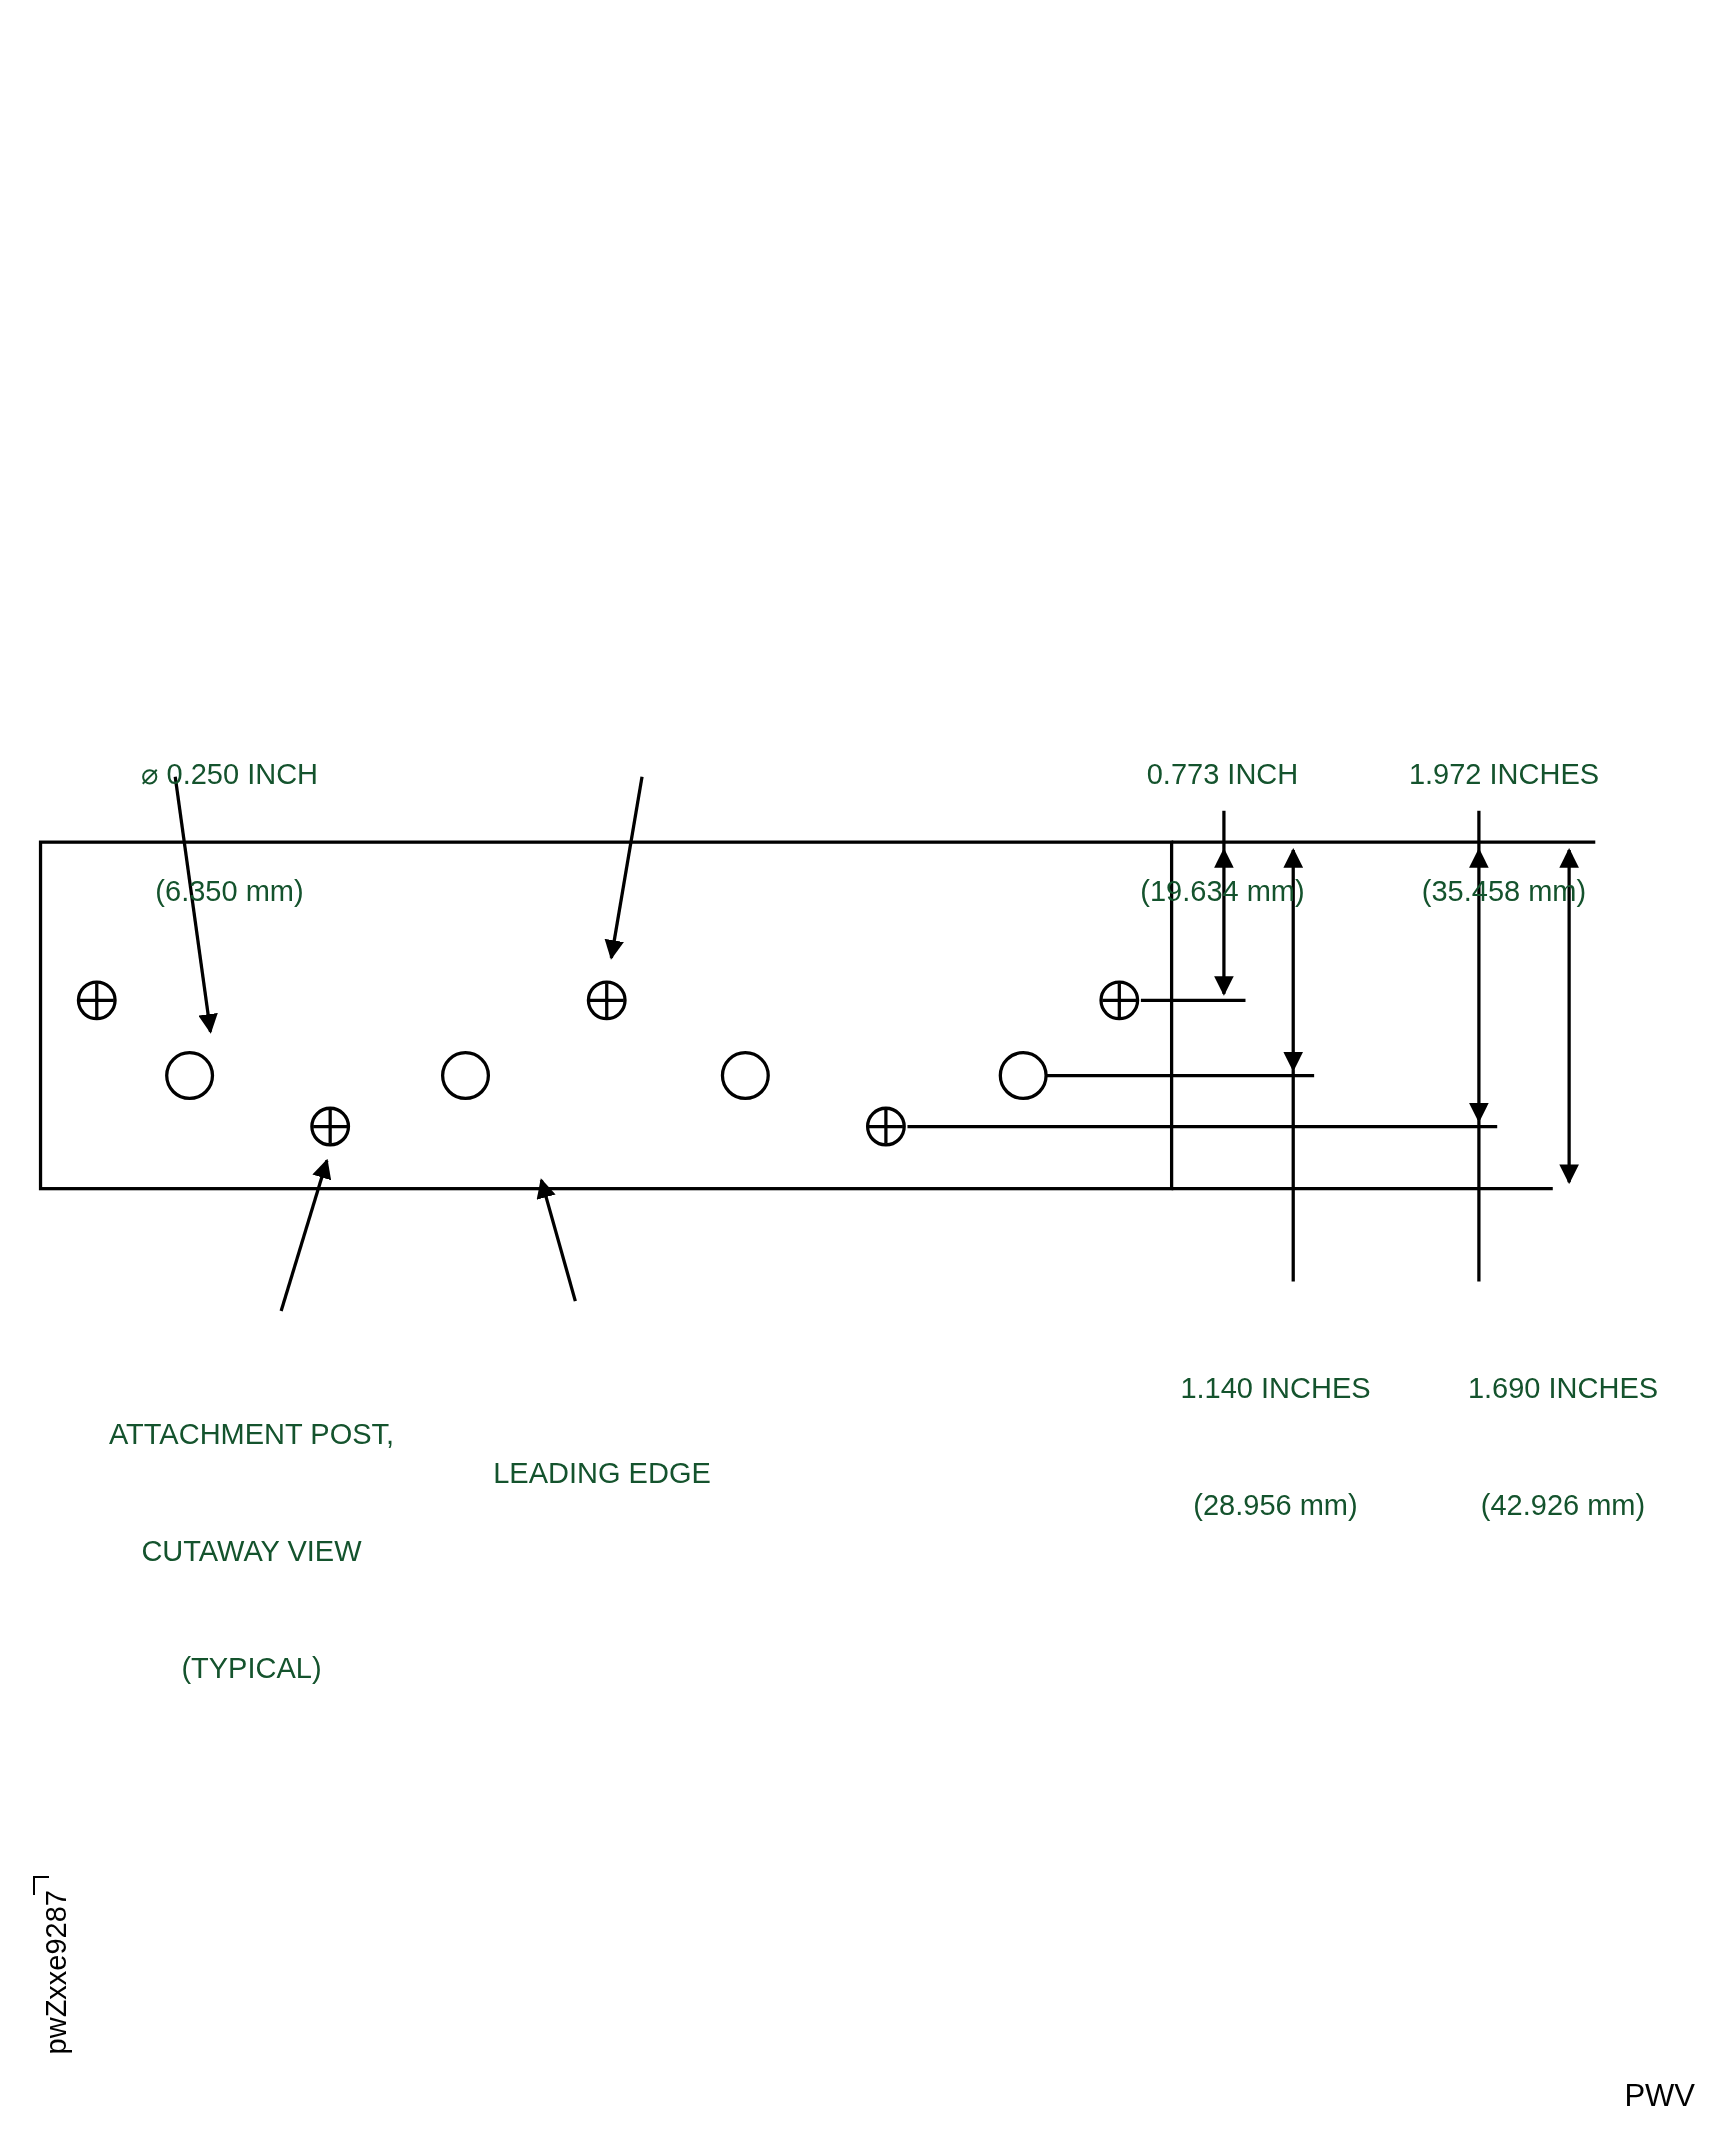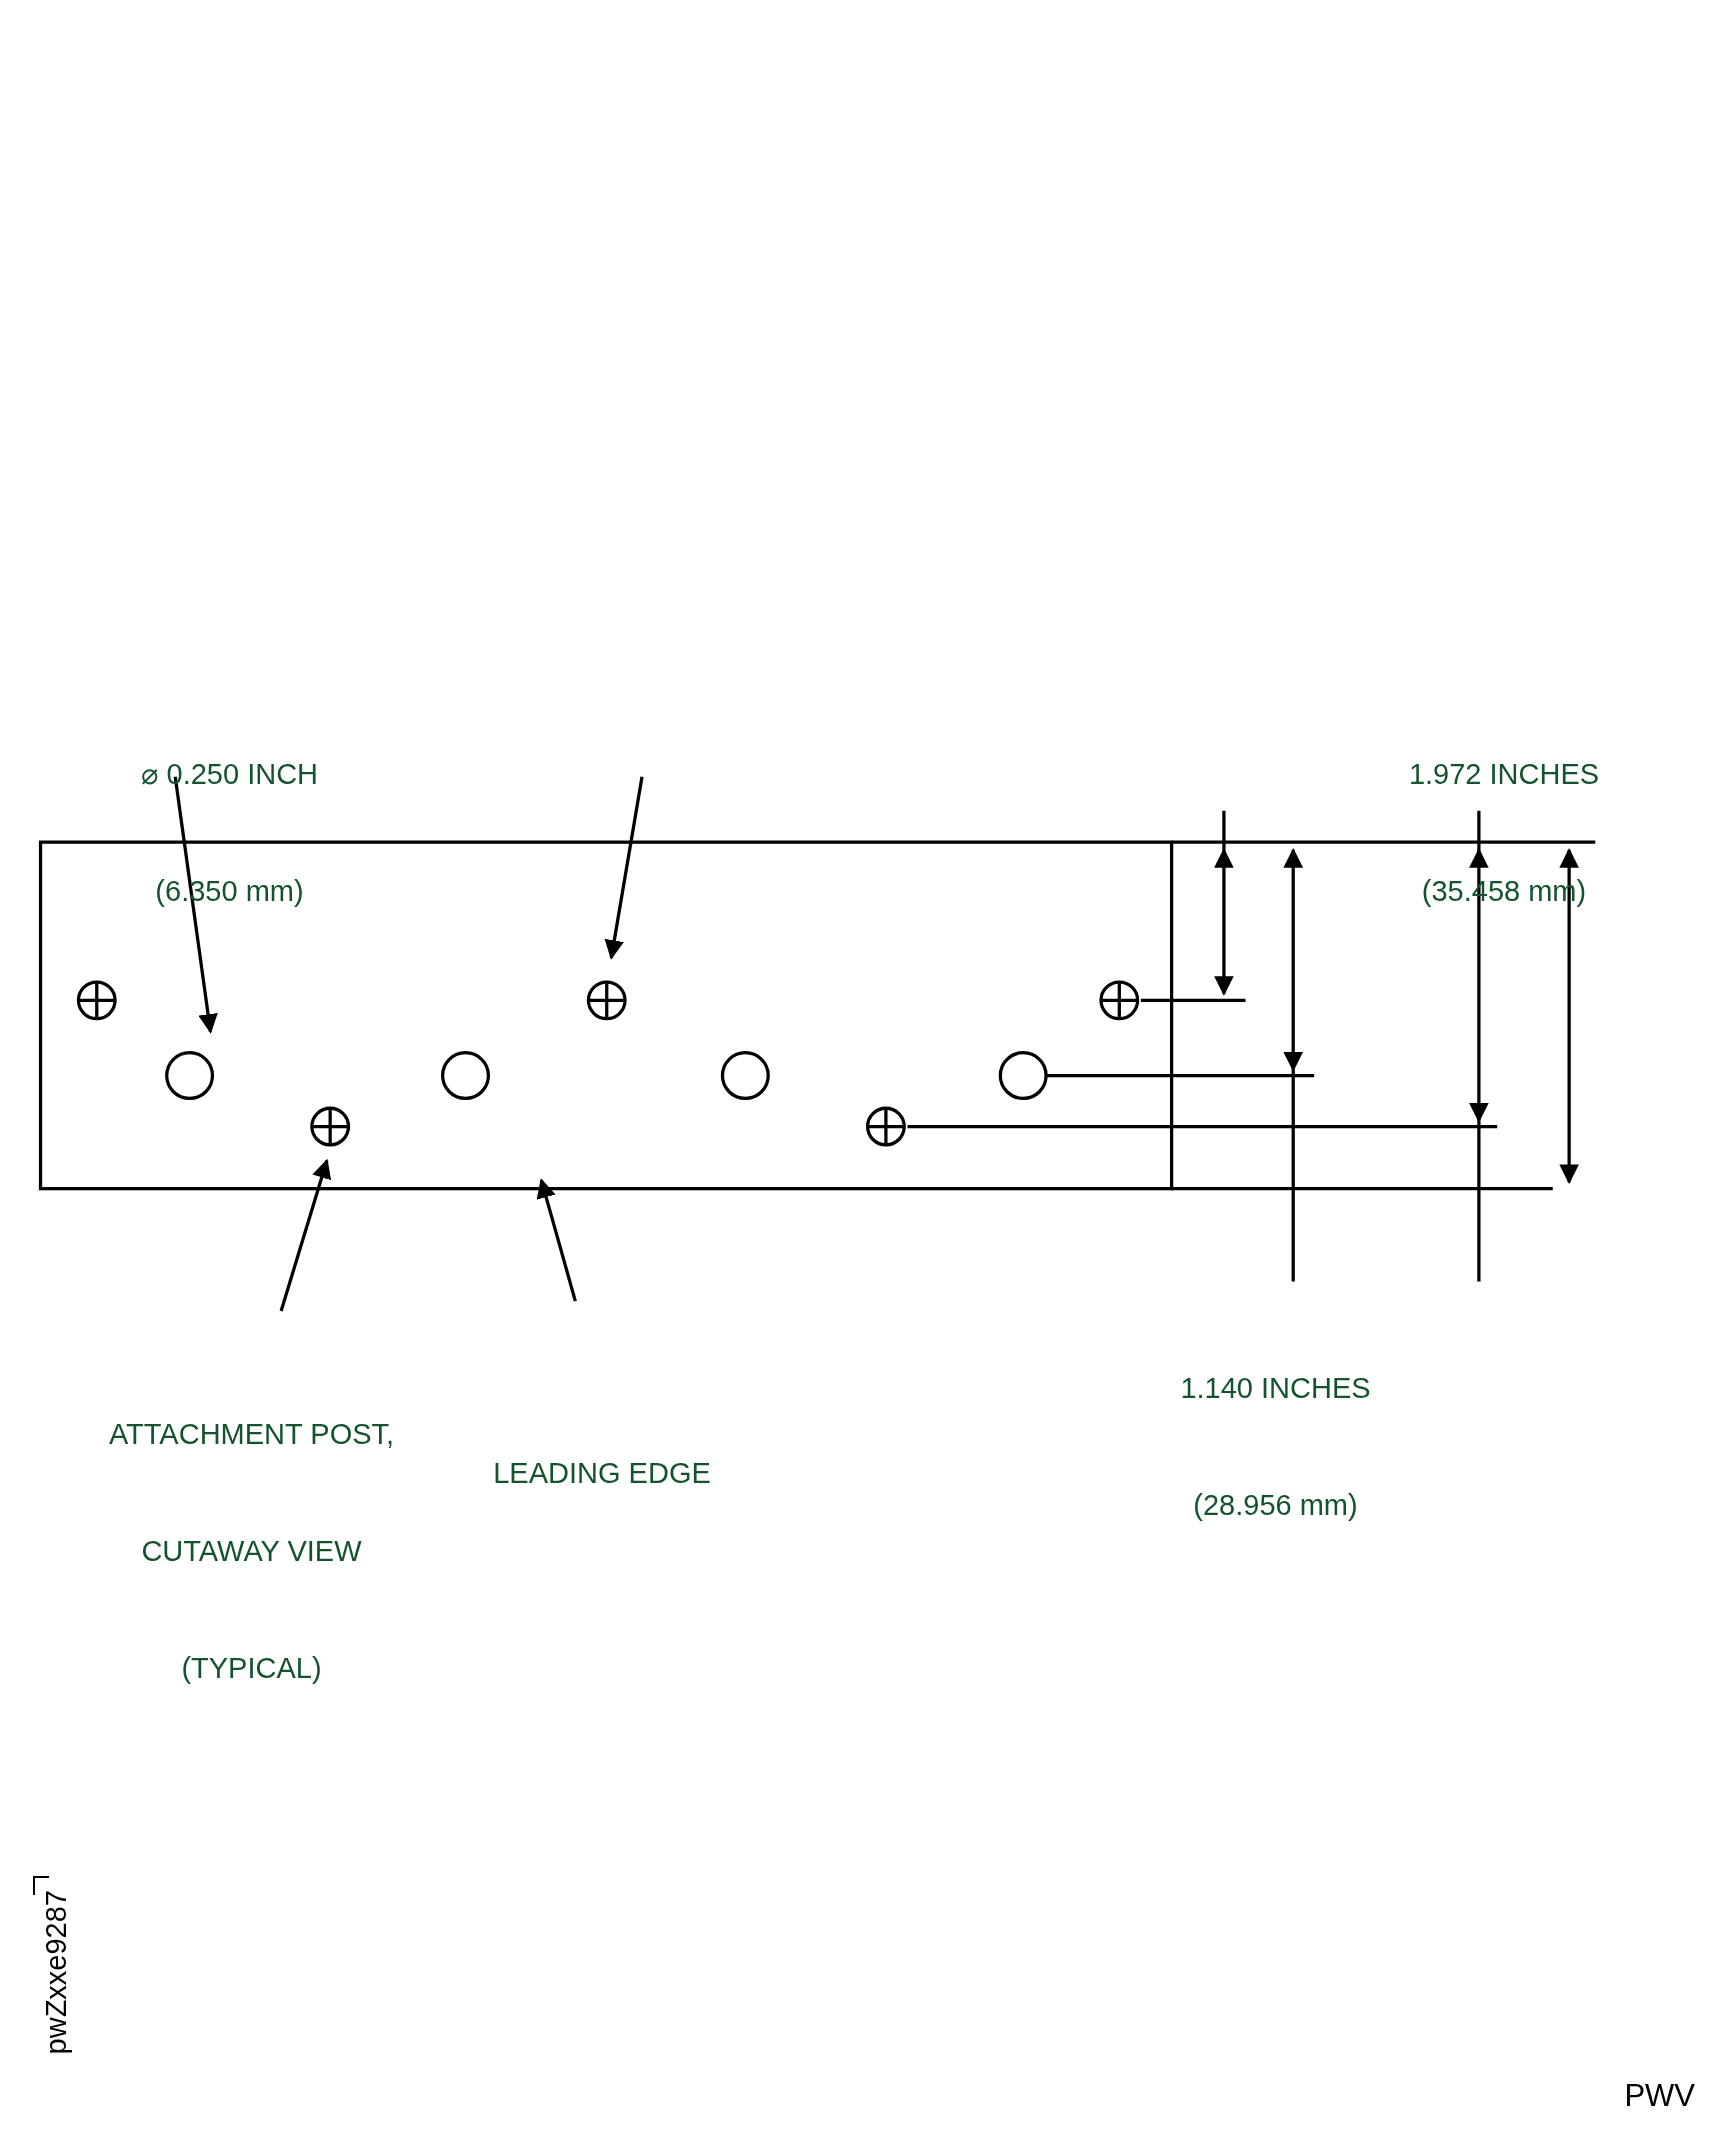--- a/index.html
+++ b/index.html
@@ -146,31 +146,39 @@
       <line x1="2262" y1="1300" x2="2262" y2="1240"></line>
     </g>
   </svg>
 
   <div class="label center" style="left:92px; top:677px; width:275px;">
     <div>⌀ 0.250 INCH</div>
     <div>(6.350 mm)</div>
   </div>
 
 
+  <div class="label center" style="left:1085px; top:677px; width:275px;">
+    <div>0.773 INCH</div>
+    <div>(19.634 mm)</div>
+  </div>
 
   <div class="label center" style="left:1360px; top:677px; width:288px;">
     <div>1.972 INCHES</div>
     <div>(35.458 mm)</div>
   </div>
 
   <div class="label center" style="left:1138px; top:1291px; width:275px;">
     <div>1.140 INCHES</div>
     <div>(28.956 mm)</div>
   </div>
 
+  <div class="label center" style="left:1419px; top:1291px; width:288px;">
+    <div>1.690 INCHES</div>
+    <div>(42.926 mm)</div>
+  </div>
 
   <div class="label center" style="left:65px; top:1337px; width:373px;">
     <div>ATTACHMENT POST,</div>
     <div>CUTAWAY VIEW</div>
     <div>(TYPICAL)</div>
   </div>
 
   <div class="label center" style="left:458px; top:1376px; width:288px;">
     <div>LEADING EDGE</div>
   </div>

